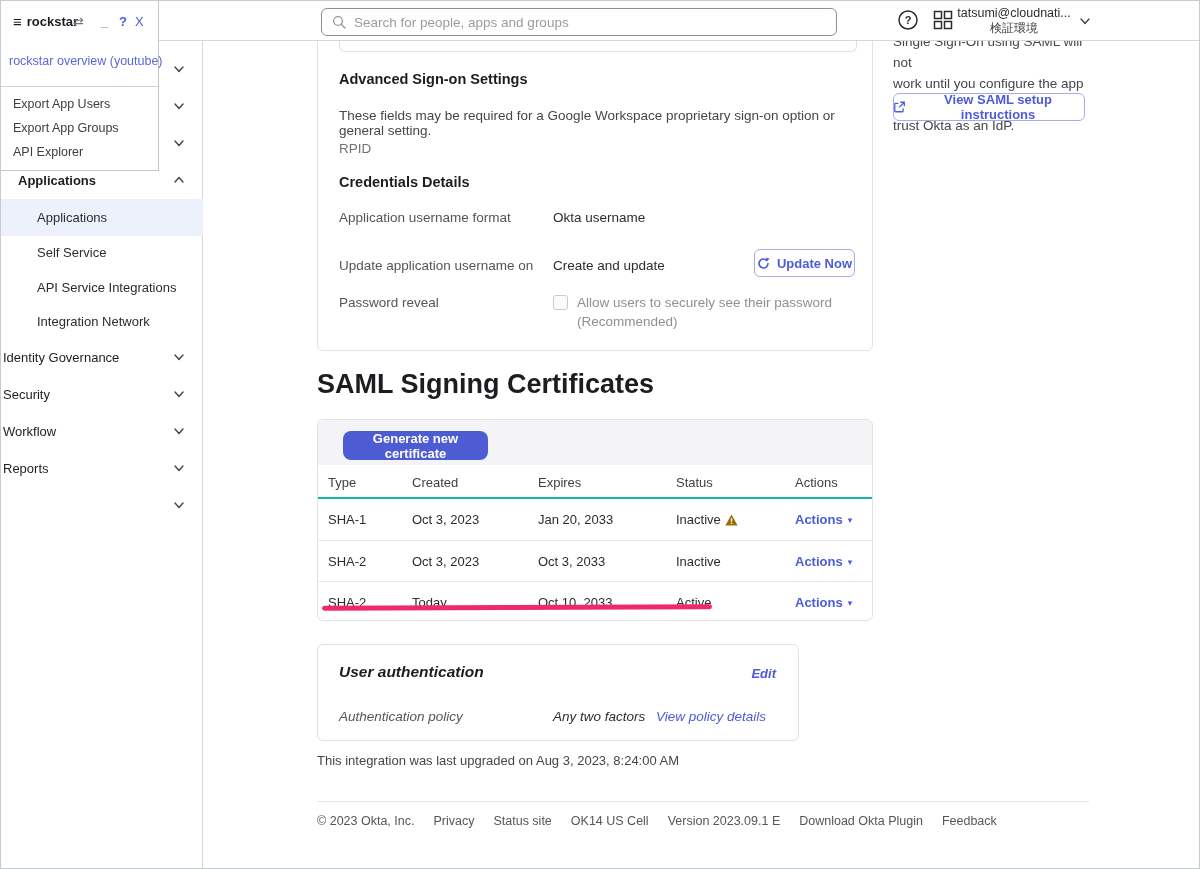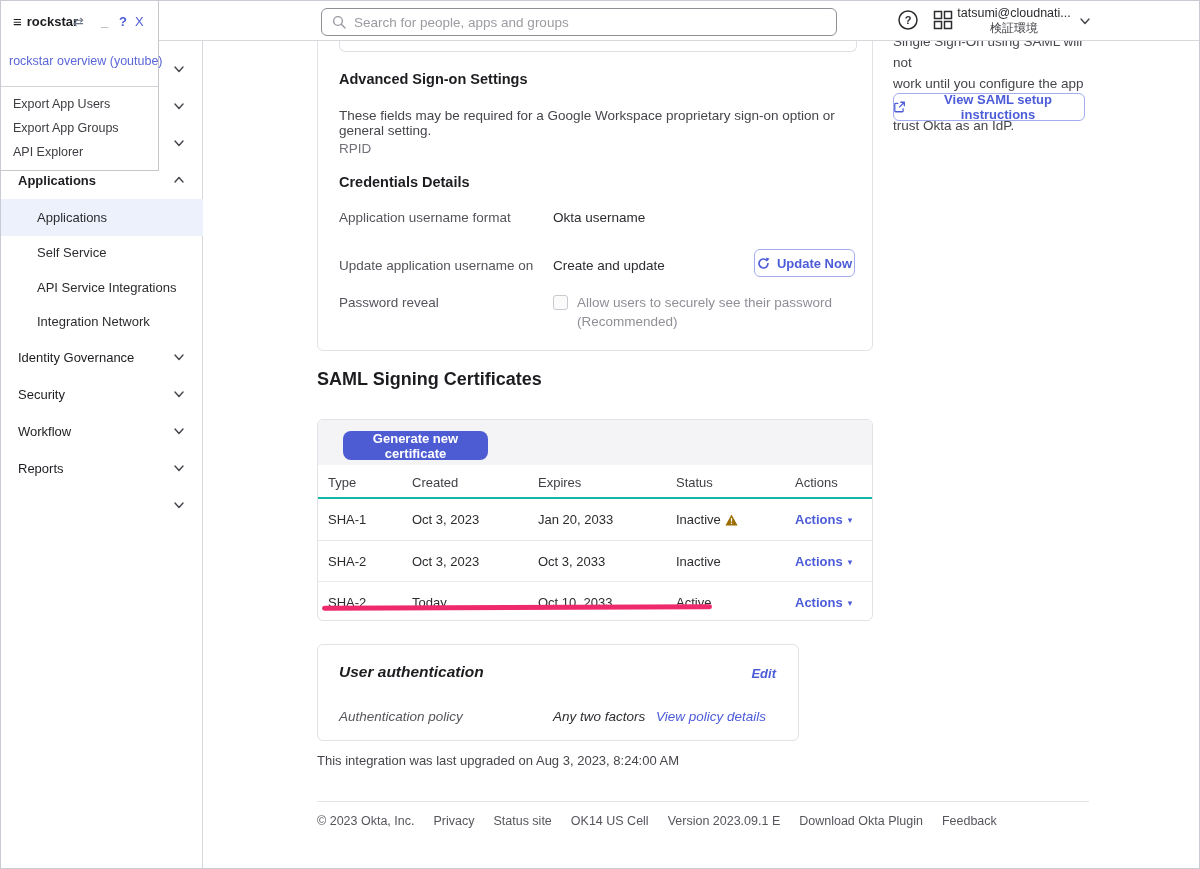--- a/index.html
+++ b/index.html
@@ -40,39 +40,39 @@
 
   
   .sidebar { position:absolute; left:0; top:40px; width:202px; height:829px; background:#fff;
              border-right:1px solid #d8d8dc; z-index:10; }
   .sb-chev { position:absolute; left:172px; }
   .sb-head { position:absolute; left:17px; font-size:13px; font-weight:700; color:#1d1d21; }
   .sb-sub { position:absolute; left:0; width:202px; font-size:13px; color:#2c2c30;
             padding-left:36px; display:flex; align-items:center; cursor:pointer; }
   .sb-sub.selected { background:#edf1fb; }
   .sb-sec { position:absolute; left:0; width:202px; font-size:13px; font-weight:500; color:#1d1d21;
-            padding-left:17px; display:flex; align-items:center; cursor:pointer; }
+            padding-left:2px; display:flex; align-items:center; cursor:pointer; }
 
   
   .card { position:absolute; background:#fff; border:1px solid #e2e2e6; border-radius:6px; }
   .card1 { left:316px; top:20px; width:556px; height:330px; z-index:5; }
   .partial-input { position:absolute; left:21px; top:0; width:518px; height:30px;
                    border:1px solid #dfe0e4; border-top:none; border-radius:0 0 6px 6px; }
   .sec-h { position:absolute; font-size:14.5px; font-weight:700; color:#1d1d21; }
   .body-txt { font-size:13.5px; color:#45454c; }
   .lbl { font-size:13.5px; color:#54545c; }
   .val { font-size:13.5px; color:#2c2c30; }
   .btn-outline { position:absolute; display:flex; align-items:center; justify-content:center; gap:7px;
                  border:1px solid #a3acee; border-radius:6px; background:#fff; color:#4c5bd8;
                  font-size:13px; font-weight:700; cursor:pointer; font-family:inherit; }
   .checkbox { position:absolute; width:15px; height:15px; border:1.5px solid #c9c9cf; border-radius:3px;
               background:#fbfbfc; cursor:pointer; }
   .muted { color:#8f8f97; }
 
-  .saml-title { position:absolute; left:316px; top:368px; font-size:18px; font-weight:600; color:#1d1d21; }
+  .saml-title { position:absolute; left:316px; top:368px; font-size:27px; font-weight:600; color:#1d1d21; }
 
   .card2 { left:316px; top:418px; width:556px; height:202px; z-index:5; }
   .tbl-band { position:absolute; left:0; top:0; width:100%; height:45px; background:#f4f4f6;
               border-radius:6px 6px 0 0; }
   .btn-primary { position:absolute; left:25px; top:11px; width:145px; height:29px; background:#4e5cd4;
                  border:none; border-radius:8px; color:#fff; font-size:13px; font-weight:700;
                  cursor:pointer; font-family:inherit; }
   .tbl-header { position:absolute; left:0; top:45px; width:100%; height:34px; background:#fff;
                 border-bottom:2px solid #14b8a6; }
   .th { position:absolute; top:0; height:34px; display:flex; align-items:center; font-size:13px; color:#3f3f46; }

